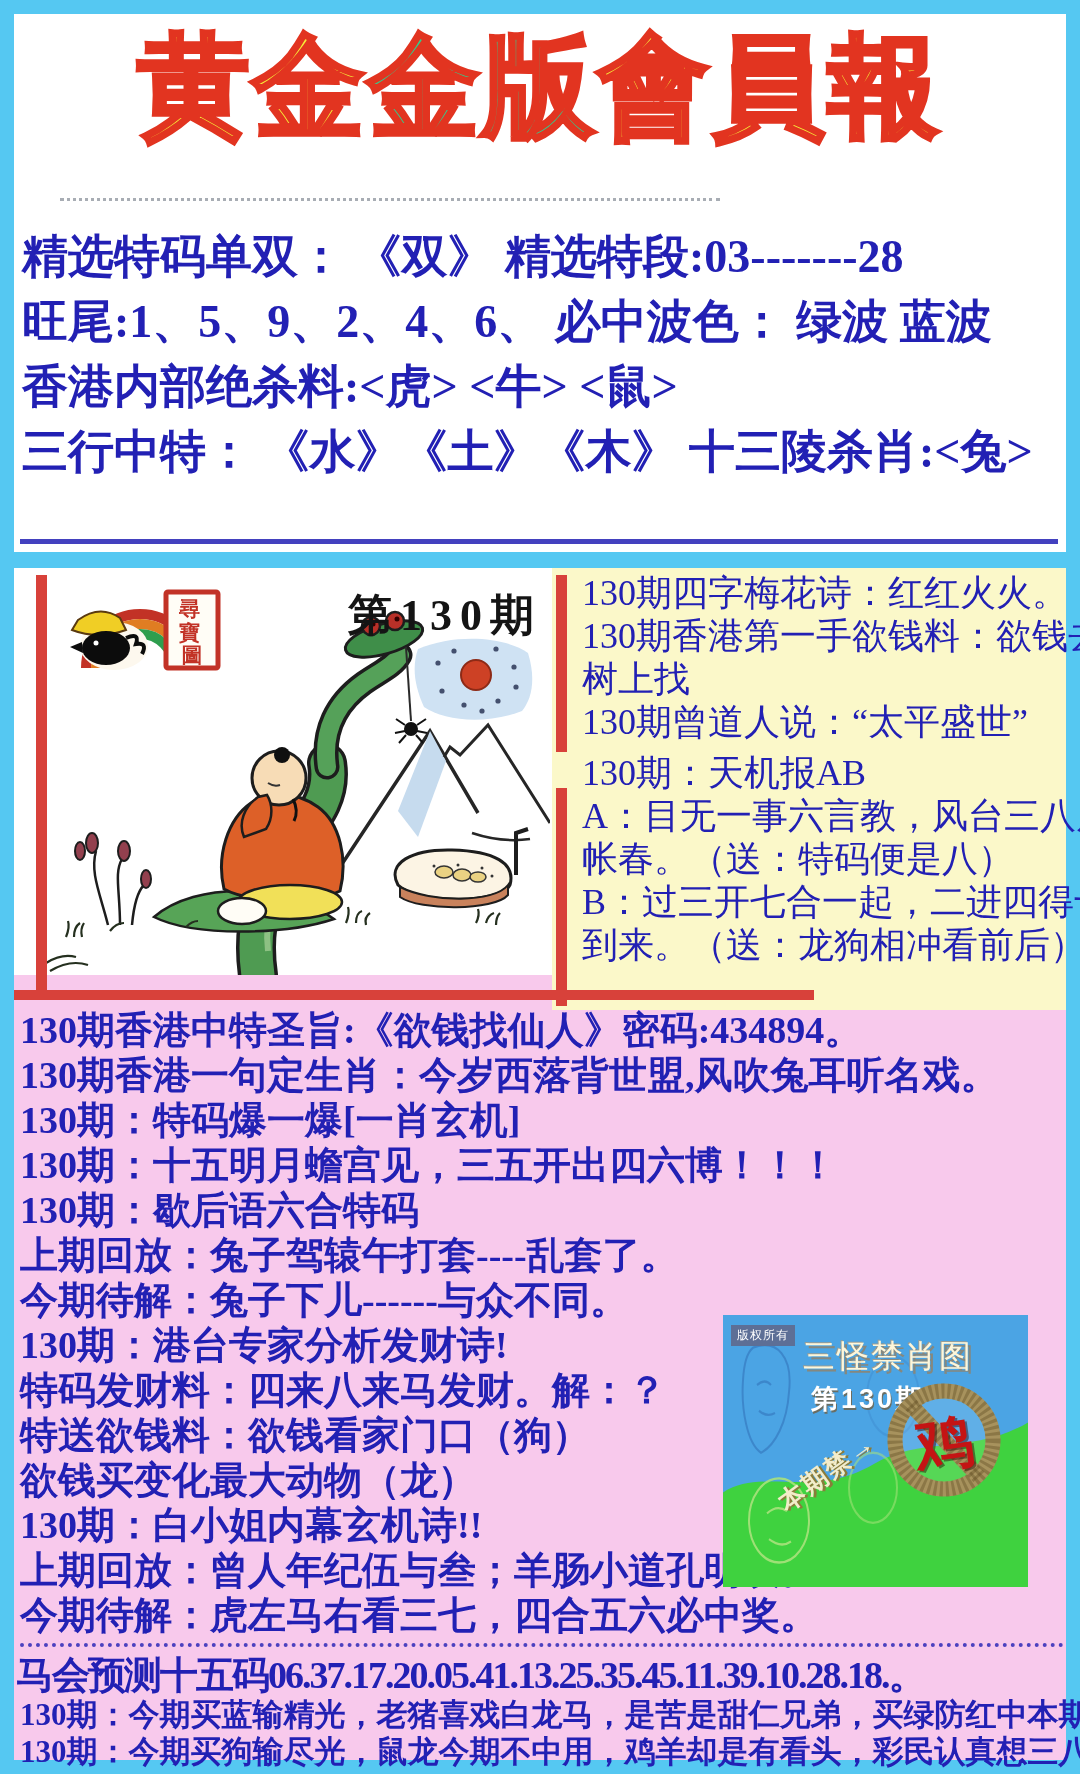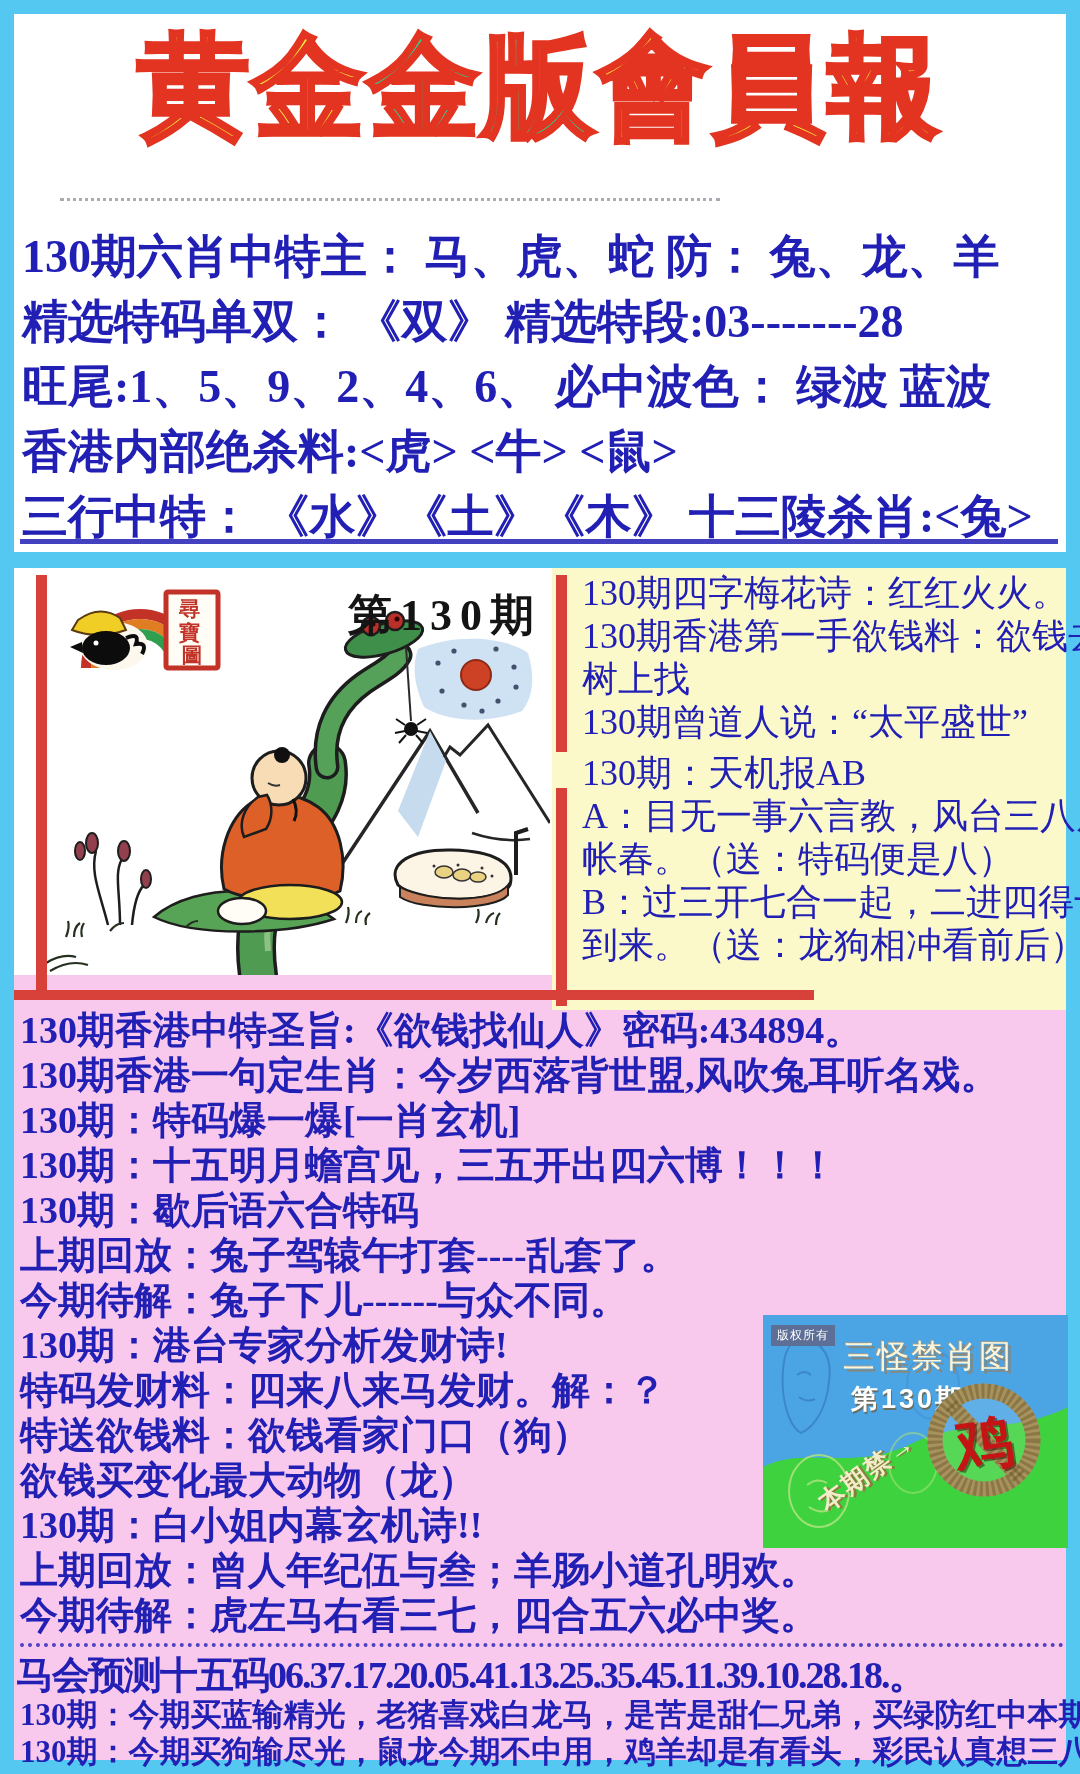--- a/index.html
+++ b/index.html
@@ -37,21 +37,21 @@
   .g1{top:572px;} .g2{top:752px;}
   
   .plines{left:20px;top:1008px;width:1046px;font-size:38px;font-weight:bold;color:var(--blue,#2220b4);
           line-height:45px;white-space:nowrap;z-index:3;}
   .dotted-rule{left:20px;top:1643px;width:1044px;border-top:4px dotted var(--blue,#2220b4);opacity:.8;z-index:3;}
   .pline15{left:16px;top:1650px;font-size:38px;font-weight:bold;color:var(--blue,#2220b4);
            letter-spacing:-2px;white-space:nowrap;z-index:3;}
   .psmall{left:20px;font-size:31px;font-weight:bold;color:var(--blue,#2220b4);white-space:nowrap;z-index:3;}
   .ps1{top:1694px;} .ps2{top:1731px;}
   
-  .inset{left:763px;top:1315px;width:305px;height:233px;z-index:5;overflow:hidden;
+  .inset{left:723px;top:1315px;width:305px;height:272px;z-index:5;overflow:hidden;
          font-family:"Liberation Sans",sans-serif;}
   .inset svg.bg{position:absolute;left:0;top:0;width:100%;height:100%;}
   .inset-copyright{position:absolute;left:8px;top:10px;background:#5d6f96;color:#fff;
                    font-size:12px;padding:2px 6px;letter-spacing:1px;}
   .inset-title{position:absolute;left:80px;top:20px;font-size:32px;font-weight:400;color:#fdf6da;
                text-shadow:3px 3px 0 #85887f,-1px -1px 0 #9a9d94;letter-spacing:2px;white-space:nowrap;}
   .inset-issue{position:absolute;left:88px;top:66px;font-size:27px;font-weight:bold;color:#fff;
                letter-spacing:3px;text-shadow:1px 2px 0 #6a6d62;}
   .ban-circle{position:absolute;left:158px;top:62px;width:126px;height:126px;}
   .ban-circle svg{position:absolute;left:0;top:0;}
@@ -70,21 +70,20 @@
   <div class="abs mid-left"></div>
   <div class="abs mid-right"></div>
   <div class="abs pink-panel"></div>
 
   <div class="abs title">
     <span class="tc y">黄</span><span class="tc y">金</span><span class="tc g">金</span><span class="tc g">版</span><span class="tc y">會</span><span class="tc y">員</span><span class="tc y">報</span>
   </div>
   <div class="abs title-dots"></div>
 
   <div class="abs hdr">
-    <div>130期六肖中特主： 马、虎、蛇  防： 兔、龙、羊</div>
     <div>精选特码单双： 《双》 精选特段:03-------28</div>
     <div>旺尾:1、5、9、2、4、6、 必中波色： 绿波 蓝波</div>
     <div>香港内部绝杀料:&lt;虎&gt; &lt;牛&gt; &lt;鼠&gt;</div>
     <div>三行中特： 《水》《土》《木》 十三陵杀肖:&lt;兔&gt;</div>
   </div>
   <div class="abs hdr-rule"></div>
 
   <div class="abs red-vline"></div>
 
   <svg class="abs illu" viewBox="0 0 504 404">

